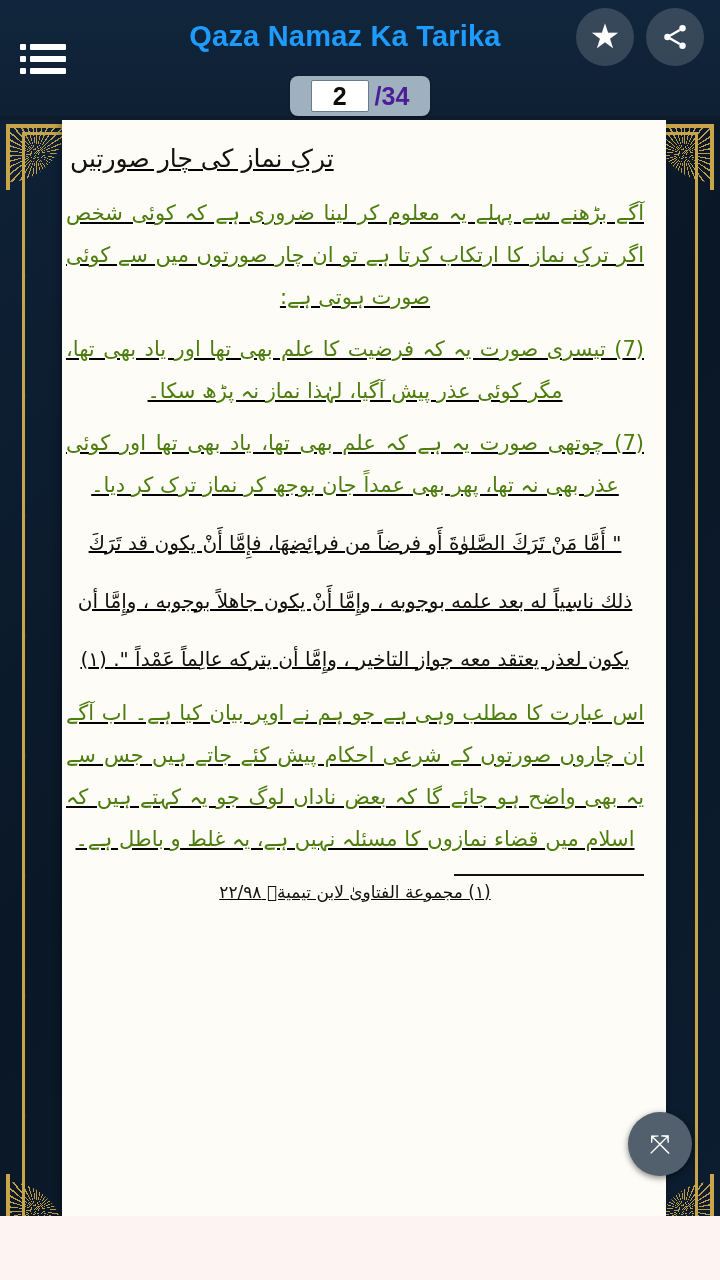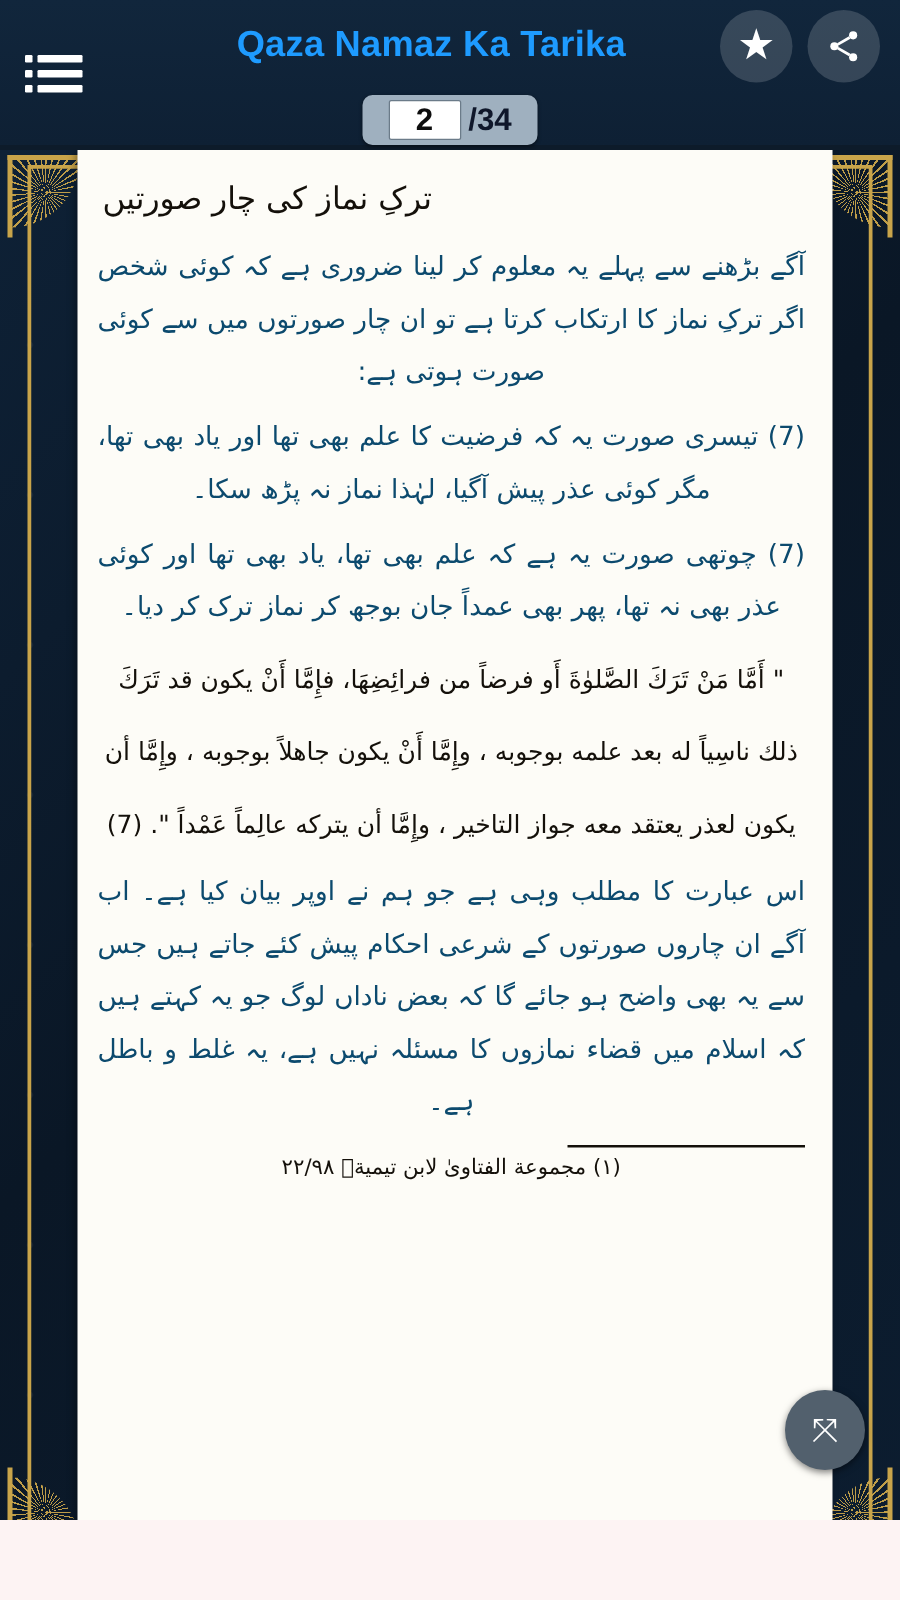--- a/index.html
+++ b/index.html
@@ -112,21 +112,21 @@
     color: #0d0d0d;
     font-size: 25px;
     font-weight: bold;
     text-align: center;
     border-radius: 2px;
     padding: 0;
     box-sizing: border-box;
     font-family: "Liberation Sans", sans-serif;
   }
   .page-total {
-    color: #0f172a;
+    color: #4c1d95;
     font-size: 25px;
     font-weight: bold;
     margin-left: 6px;
   }
 
   
   .reader {
     position: absolute;
     left: 0; top: 120px;
     width: 720px;
@@ -175,37 +175,38 @@
   .page-sheet {
     position: absolute;
     left: 62px; top: 0px;
     width: 604px;
     height: 1108px;
     background: #fdfcf7;
     box-shadow: -2px 0 6px rgba(0,0,0,0.35);
     overflow: hidden;
   }
   .sheet-inner {
-    padding: 14px 22px 10px 16px;
+    padding: 14px 22px 10px 4px;
     direction: rtl;
     text-align: right;
+    text-decoration: underline;
   }
   .urdu-heading {
     font-family: "DejaVu Sans", sans-serif;
     font-size: 25px;
     color: #14100a;
     text-align: left;
     direction: rtl;
     margin: 6px 6px 14px 4px;
     line-height: 1.5;
   }
   .urdu-p {
     font-family: "DejaVu Sans", sans-serif;
     font-size: 21px;
-    color: #0c4a6e;
+    color: #4d7c0f;
     line-height: 2.0;
     margin: 0 0 10px 0;
     text-align: justify;
     text-align-last: center;
     direction: rtl;
   }
   .arabic-p {
     font-family: "DejaVu Sans", serif;
     font-size: 20px;
     color: #14100a;
@@ -313,21 +314,21 @@
     <div class="sheet-inner">
 
       <div class="urdu-heading">ترکِ نماز کی چار صورتیں</div>
 
       <p class="urdu-p">آگے بڑھنے سے پہلے یہ معلوم کر لینا ضروری ہے کہ کوئی شخص اگر ترکِ نماز کا ارتکاب کرتا ہے تو ان چار صورتوں میں سے کوئی صورت ہوتی ہے:</p>
       <p class="urdu-p">(7) تیسری صورت یہ کہ فرضیت کا علم بھی تھا اور یاد بھی تھا، مگر کوئی عذر پیش آگیا، لہٰذا نماز نہ پڑھ سکا۔</p>
       <p class="urdu-p">(7) چوتھی صورت یہ ہے کہ علم بھی تھا، یاد بھی تھا اور کوئی عذر بھی نہ تھا، پھر بھی عمداً جان بوجھ کر نماز ترک کر دیا۔</p>
 
       <p class="arabic-p">" أَمَّا مَنْ تَرَكَ الصَّلوٰةَ أَو فرضاً من فرائِضِهَا، فإِمَّا أَنْ يكون قد تَرَكَ</p>
       <p class="arabic-p">ذلك ناسِياً له بعد علمه بوجوبه ، وإِمَّا أَنْ يكون جاهلاً بوجوبه ، وإِمَّا أن</p>
-      <p class="arabic-p">يكون لعذر يعتقد معه جواز التاخير ، وإِمَّا أن يتركه عالِماً عَمْداً ". (7)</p>
+      <p class="arabic-p">يكون لعذر يعتقد معه جواز التاخير ، وإِمَّا أن يتركه عالِماً عَمْداً ". (۱)</p>
 
       <p class="urdu-p">اس عبارت کا مطلب وہی ہے جو ہم نے اوپر بیان کیا ہے۔ اب آگے ان چاروں صورتوں کے شرعی احکام پیش کئے جاتے ہیں جس سے یہ بھی واضح ہو جائے گا کہ بعض ناداں لوگ جو یہ کہتے ہیں کہ اسلام میں قضاء نمازوں کا مسئلہ نہیں ہے، یہ غلط و باطل ہے۔</p>
 
       <div class="footnote-rule"></div>
       <p class="footnote">(۱) مجموعة الفتاوىٰ لابن تيميةؒ ۲۲/۹۸</p>
     </div>
   </div>
 
   <div class="fab">
     <span class="arrows">⤧</span>

